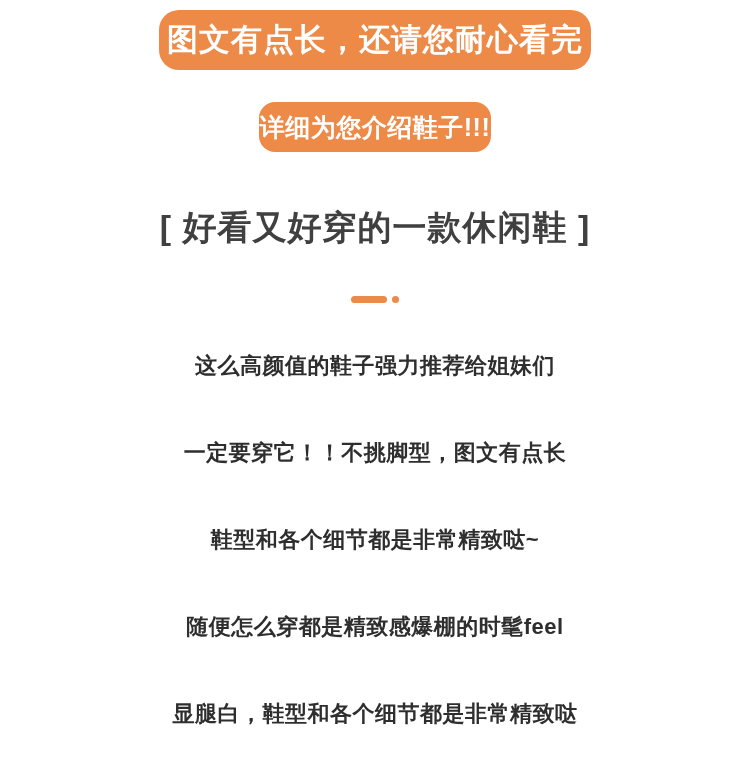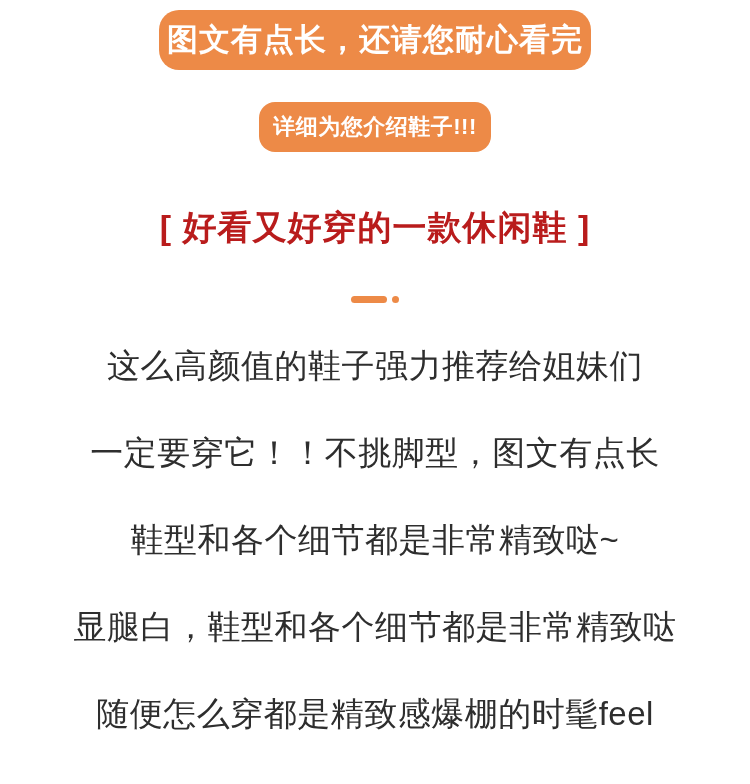--- a/index.html
+++ b/index.html
@@ -36,29 +36,29 @@
     height: 60px;
     border-radius: 20px;
     font-size: 31px;
     letter-spacing: 1px;
   }
   .banner-secondary {
     margin-top: 32px;
     width: 232px;
     height: 50px;
     border-radius: 16px;
-    font-size: 22px;
+    font-size: 25px;
     letter-spacing: 0.5px;
   }
   .title {
     margin: 54px 0 0 0;
     font-size: 34px;
     line-height: 42px;
     font-weight: 800;
-    color: #b91c1c;
+    color: #404040;
     letter-spacing: 1px;
     text-align: center;
   }
   .divider {
     margin-top: 48px;
     height: 7px;
     display: flex;
     align-items: center;
     justify-content: center;
     gap: 5px;
@@ -72,23 +72,23 @@
   }
   .divider .dot {
     width: 7px;
     height: 7px;
     border-radius: 50%;
     background: #ED8A47;
     display: inline-block;
   }
   .para {
     margin: 59px 0 0 0;
-    font-size: 33px;
+    font-size: 22px;
     line-height: 28px;
-    font-weight: 400;
+    font-weight: 700;
     color: #2e2e2e;
     letter-spacing: 0.5px;
     text-align: left;
   }
   .para.first {
     margin-top: 49px;
   }
 </style>
 </head>
 <body>
@@ -109,17 +109,17 @@
     <span class="dash"></span>
     <span class="dot"></span>
   </div>
 
   <p class="para first">这么高颜值的鞋子强力推荐给姐妹们</p>
 
   <p class="para">一定要穿它！！不挑脚型，图文有点长</p>
 
   <p class="para">鞋型和各个细节都是非常精致哒~</p>
 
+  <p class="para">随便怎么穿都是精致感爆棚的时髦feel</p>
+
   <p class="para">显腿白，鞋型和各个细节都是非常精致哒</p>
-
-  <p class="para">随便怎么穿都是精致感爆棚的时髦feel</p>
 
 </div>
 
 </body></html>

